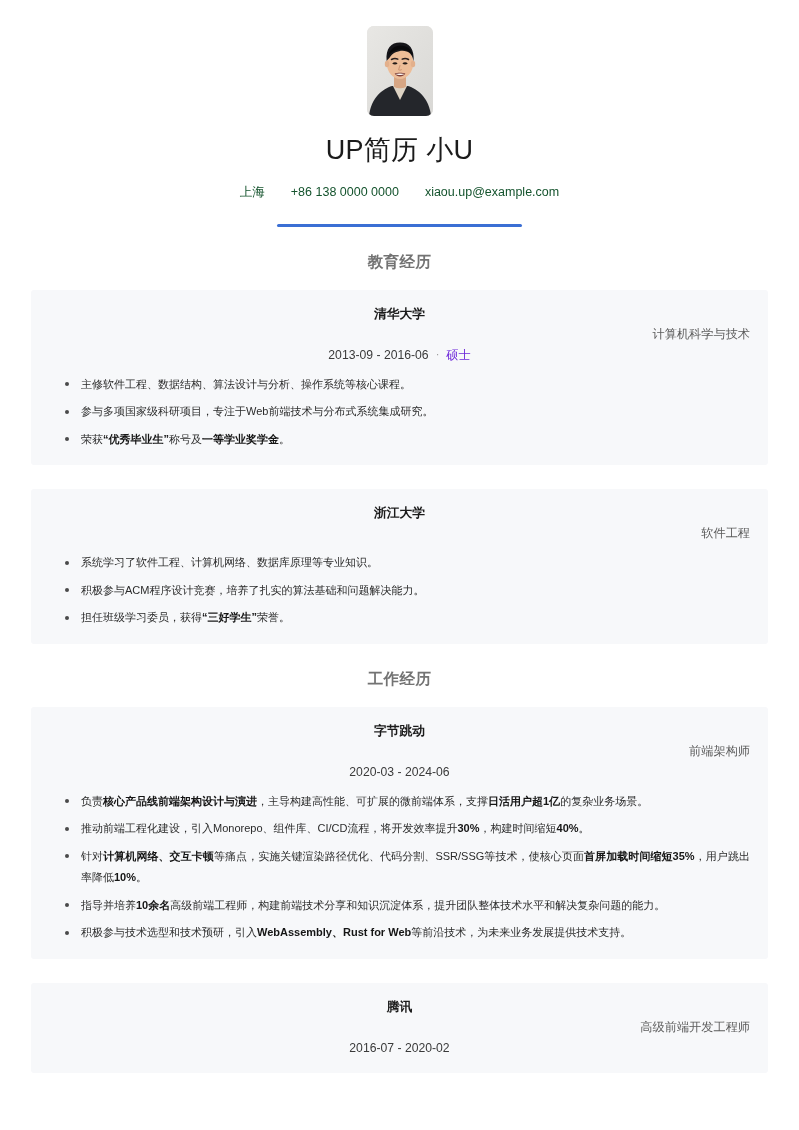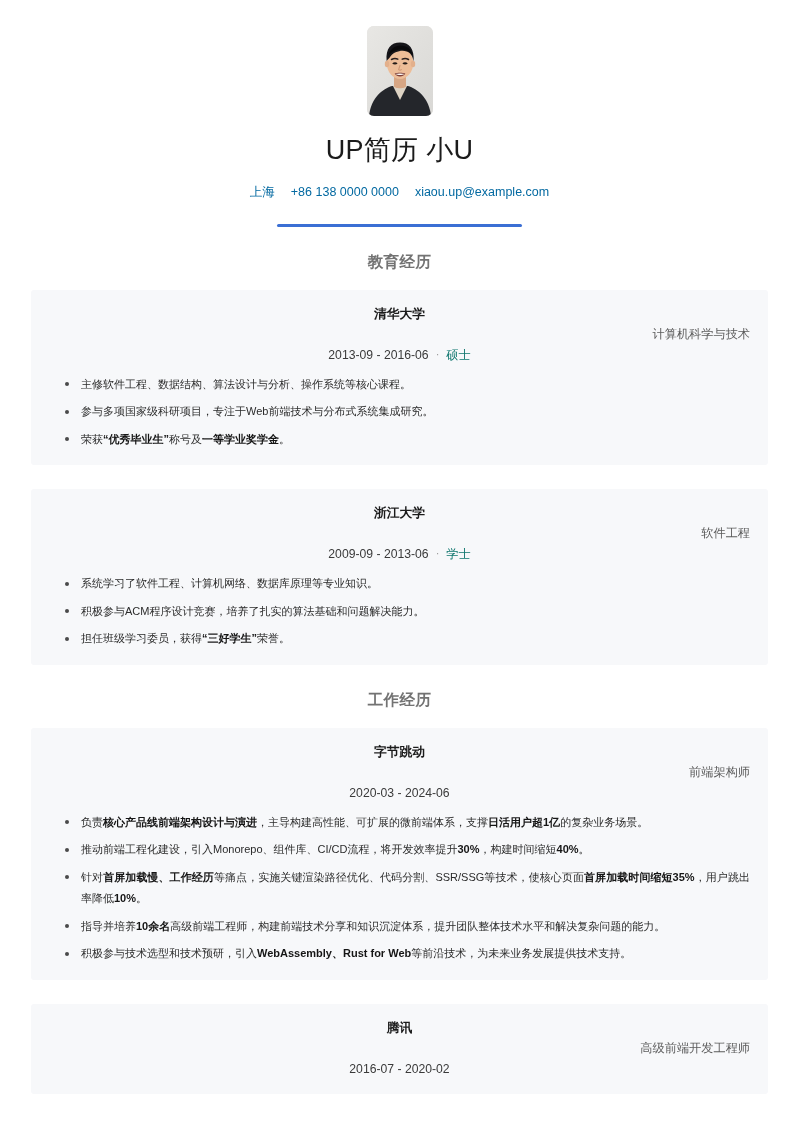--- a/index.html
+++ b/index.html
@@ -45,24 +45,24 @@
     color: #1b1b1b;
     margin-top: 17px;
     letter-spacing: 0.3px;
   }
 
   .contact-row {
     margin-top: 16px;
     display: flex;
     justify-content: center;
     align-items: flex-start;
-    gap: 16px;
+    gap: 26px;
     font-size: 12.5px;
     line-height: 18px;
-    color: #0369a1;
+    color: #14532d;
   }
   .contact-item { white-space: nowrap; }
 
   .header-rule {
     width: 245px;
     height: 2.5px;
     background: #3b6fd4;
     margin: 23px auto 0 auto;
     border-radius: 2px;
   }
@@ -108,21 +108,21 @@
     color: #3a3a3a;
     margin-top: 1px;
   }
   .entry-meta .dot {
     color: #9a9a9a;
     padding: 0 7px;
     font-size: 11px;
     position: relative;
     top: -1px;
   }
-  .entry-meta .degree { color: #0f766e; }
+  .entry-meta .degree { color: #6d28d9; }
 
   .bullets {
     list-style: none;
     margin: 9px 0 0 0;
     padding: 0;
   }
   .bullets li {
     position: relative;
     padding-left: 32px;
     font-size: 11px;
@@ -208,38 +208,37 @@
           <div class="entry-meta"><span>2013-09 - 2016-06</span><span class="dot">·</span><span class="degree">硕士</span></div>
           <ul class="bullets">
             <li><span>主修软件工程、数据结构、算法设计与分析、操作系统等核心课程。</span></li>
             <li><span>参与多项国家级科研项目，专注于Web前端技术与分布式系统集成研究。</span></li>
             <li><span>荣获</span><b>“优秀毕业生”</b><span>称号及</span><b>一等学业奖学金</b><span>。</span></li>
           </ul>
         </div>
         <div class="card">
           <div class="entry-org">浙江大学</div>
           <div class="entry-sub">软件工程</div>
-          <div class="entry-meta"><span>2009-09 - 2013-06</span><span class="dot">·</span><span class="degree">学士</span></div>
           <ul class="bullets">
             <li><span>系统学习了软件工程、计算机网络、数据库原理等专业知识。</span></li>
             <li><span>积极参与ACM程序设计竞赛，培养了扎实的算法基础和问题解决能力。</span></li>
             <li><span>担任班级学习委员，获得</span><b>“三好学生”</b><span>荣誉。</span></li>
           </ul>
         </div>
       </div>
       <div class="section">
         <div class="section-title">工作经历</div>
         <div class="card">
           <div class="entry-org">字节跳动</div>
           <div class="entry-sub">前端架构师</div>
           <div class="entry-meta"><span>2020-03 - 2024-06</span></div>
           <ul class="bullets">
             <li><span>负责</span><b>核心产品线前端架构设计与演进</b><span>，主导构建高性能、可扩展的微前端体系，支撑</span><b>日活用户超1亿</b><span>的复杂业务场景。</span></li>
             <li><span>推动前端工程化建设，引入Monorepo、组件库、CI/CD流程，将开发效率提升</span><b>30%</b><span>，构建时间缩短</span><b>40%</b><span>。</span></li>
-            <li><span>针对</span><b>首屏加载慢、工作经历</b><span>等痛点，实施关键渲染路径优化、代码分割、SSR/SSG等技术，使核心页面</span><b>首屏加载时间缩短35%</b><span>，用户跳出率降低</span><b>10%</b><span>。</span></li>
+            <li><span>针对</span><b>计算机网络、交互卡顿</b><span>等痛点，实施关键渲染路径优化、代码分割、SSR/SSG等技术，使核心页面</span><b>首屏加载时间缩短35%</b><span>，用户跳出率降低</span><b>10%</b><span>。</span></li>
             <li><span>指导并培养</span><b>10余名</b><span>高级前端工程师，构建前端技术分享和知识沉淀体系，提升团队整体技术水平和解决复杂问题的能力。</span></li>
             <li><span>积极参与技术选型和技术预研，引入</span><b>WebAssembly、Rust for Web</b><span>等前沿技术，为未来业务发展提供技术支持。</span></li>
           </ul>
         </div>
         <div class="card">
           <div class="entry-org">腾讯</div>
           <div class="entry-sub">高级前端开发工程师</div>
           <div class="entry-meta"><span>2016-07 - 2020-02</span></div>
         </div>
       </div>

